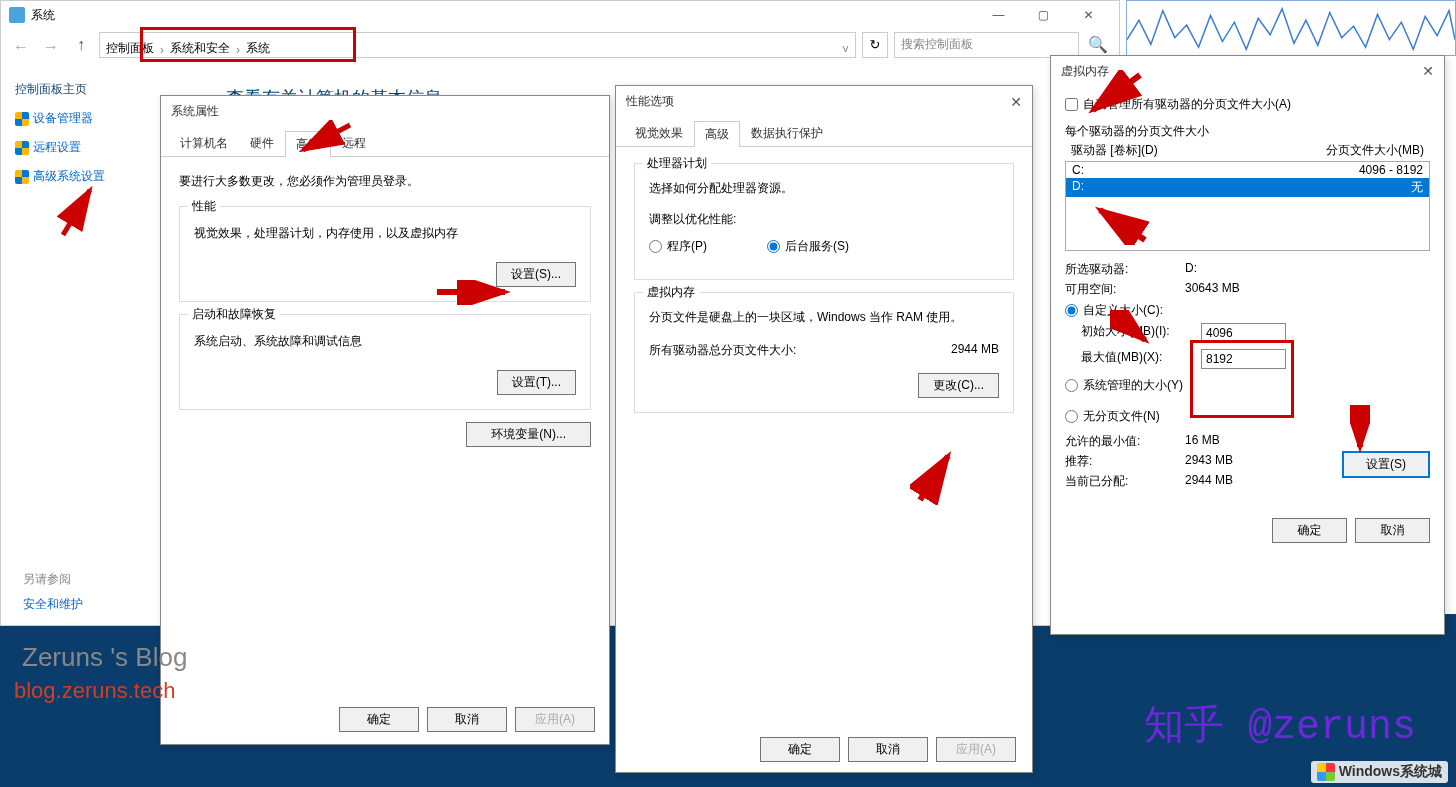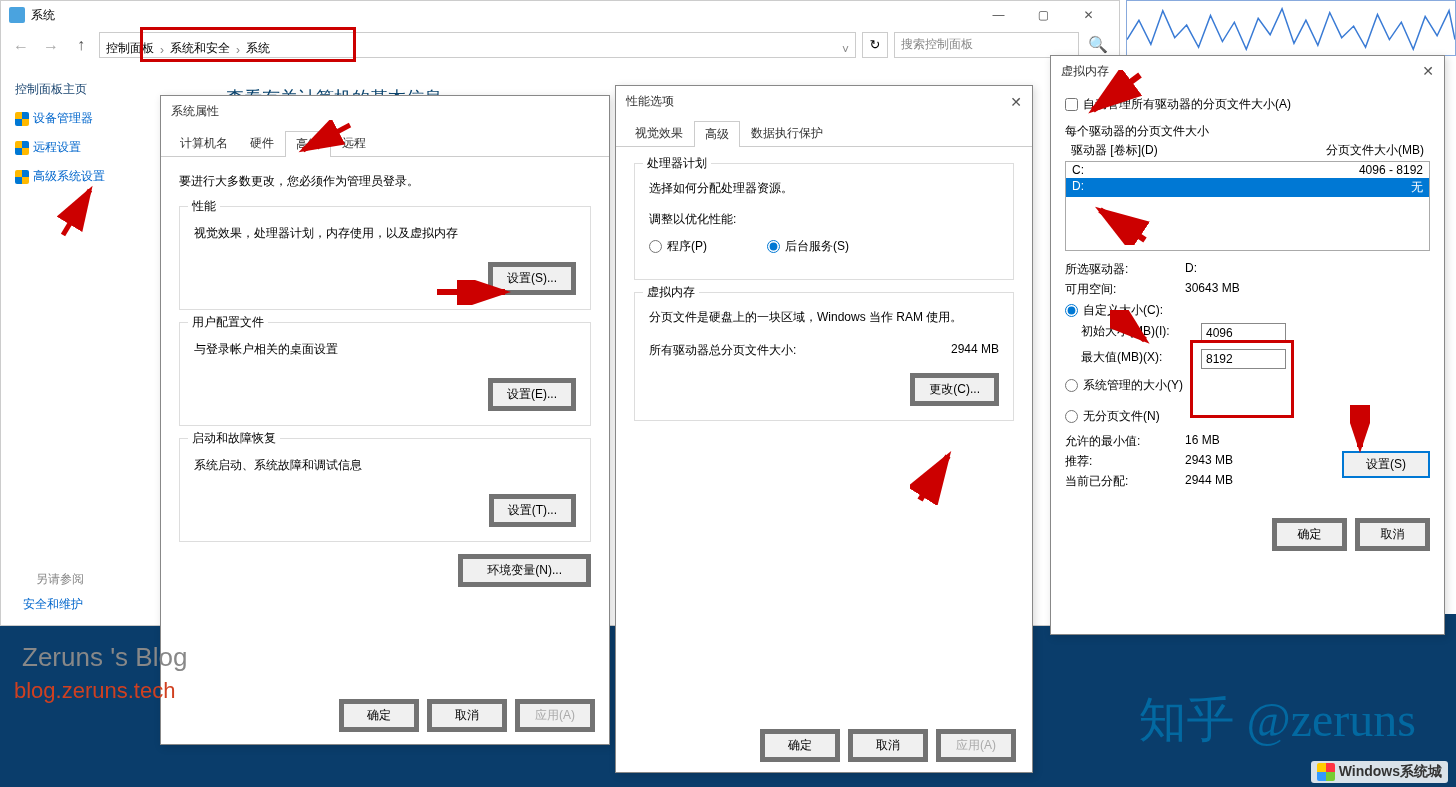--- a/index.html
+++ b/index.html
@@ -17,34 +17,34 @@
 .search-box { width: 185px; height: 26px; border: 1px solid #ccc; padding: 0 6px; font-size: 12px; color: #888; display: flex; align-items: center; }
 .search-icon-cell { width: 26px; height: 26px; display: flex; align-items: center; justify-content: center; color: #888; }
 
 .sidebar { position: absolute; left: 0; top: 62px; width: 160px; padding: 12px 14px; font-size: 12px; }
 .sidebar .link { color: #0066cc; padding: 6px 0; display: flex; align-items: center; gap: 4px; }
 .sidebar .link.dark { color: #1a4570; }
 .shield { display: inline-block; width: 14px; height: 14px; background: conic-gradient(#0078d4 0 25%, #ffb900 25% 50%, #0078d4 50% 75%, #ffb900 75%); border-radius: 2px; }
 
 .content-heading { position: absolute; left: 225px; top: 85px; font-size: 18px; color: #0a4570; }
 
-.see-also { position: absolute; left: 35px; top: 570px; font-size: 12px; color: #888; }
+.see-also { position: absolute; left: 22px; top: 570px; font-size: 12px; color: #888; }
 .see-also-link { position: absolute; left: 22px; top: 595px; font-size: 12px; color: #0066cc; }
 
 
 .dlg1 { position: absolute; left: 160px; top: 95px; width: 450px; height: 650px; background: #fff; border: 1px solid #888; box-shadow: 2px 2px 8px rgba(0,0,0,.15); }
 .dlg-title { height: 30px; display: flex; align-items: center; padding: 0 10px; font-size: 12px; color: #333; }
 .tabs { display: flex; padding: 4px 8px 0 8px; border-bottom: 1px solid #ccc; }
 .tab { padding: 4px 10px; font-size: 12px; border: 1px solid transparent; border-bottom: none; color: #333; cursor: default; }
 .tab.active { border-color: #ccc; background: #fff; position: relative; top: 1px; }
 .dlg-body { padding: 16px 18px; font-size: 12px; }
 .msg { margin-bottom: 16px; }
 .group { border: 1px solid #ddd; padding: 10px 14px 14px 14px; margin-bottom: 12px; position: relative; }
 .group-title { position: absolute; top: -9px; left: 8px; background: #fff; padding: 0 4px; font-size: 12px; }
-.btn { border: 5px solid #737373; background: #f0f0f0; padding: 3px 14px; font-size: 12px; cursor: default; }
+.btn { border: 1px solid #737373; background: #f0f0f0; padding: 3px 14px; font-size: 12px; cursor: default; }
 .btn-row { display: flex; justify-content: flex-end; gap: 8px; margin-top: 8px; }
 .dlg-footer { position: absolute; bottom: 12px; right: 14px; display: flex; gap: 8px; }
 
 
 .dlg2 { position: absolute; left: 615px; top: 85px; width: 418px; height: 688px; background: #fff; border: 1px solid #888; box-shadow: 2px 2px 8px rgba(0,0,0,.15); }
 .dlg2 .close-x { position: absolute; right: 10px; top: 8px; font-size: 14px; color: #555; }
 .radio-row { display: flex; gap: 60px; margin: 10px 0; }
 .radio-lbl { display: flex; align-items: center; gap: 5px; }
 input[type=radio] { accent-color: #0078d4; }
 
@@ -63,21 +63,21 @@
 .input-small { width: 85px; border: 1px solid #888; padding: 2px 4px; font-size: 12px; }
 .right-set-btn { position: absolute; right: 14px; top: 395px; }
 
 
 .red-box { position: absolute; border: 3px solid #cc0000; pointer-events: none; }
 .red-arrow { position: absolute; pointer-events: none; }
 
 
 .blog1 { position: absolute; left: 22px; top: 642px; font-size: 26px; color: #888; font-family: "Segoe UI", sans-serif; }
 .blog2 { position: absolute; left: 14px; top: 678px; font-size: 22px; color: #d04020; font-family: "Segoe UI", sans-serif; }
-.zhihu { position: absolute; right: 40px; bottom: 35px; font-size: 48px; color: #0369a1; font-family: Liberation Serif, serif; }
+.zhihu { position: absolute; right: 40px; bottom: 35px; font-size: 40px; color: #6d28d9; font-family: Liberation Mono, monospace; }
 .wm-logo { position: absolute; right: 8px; bottom: 4px; font-size: 14px; color: #333; background: rgba(255,255,255,.85); padding: 2px 6px; border-radius: 3px; display: flex; align-items: center; gap: 4px; }
 .graph-strip { position: absolute; right: 0; top: 0; width: 330px; height: 56px; border: 1px solid #88aadd; background: #fff; }
 
 .dlg2 .dlg-footer { bottom: 10px; right: 16px; }
 .btn.disabled { color: #aaa; }
 </style>
 </head>
 <body>
 
 <div class="graph-strip">
@@ -149,27 +149,20 @@
     <div class="msg">要进行大多数更改，您必须作为管理员登录。</div>
 
     <div class="group">
       <span class="group-title">性能</span>
       <div style="margin:8px 0 20px 0;">视觉效果，处理器计划，内存使用，以及虚拟内存</div>
       <div class="btn-row">
           <button class="btn">设置(S)...</button>
         </div>
     </div>
 
-    <div class="group">
-      <span class="group-title">用户配置文件</span>
-      <div style="margin:8px 0 20px 0;">与登录帐户相关的桌面设置</div>
-      <div class="btn-row">
-          <button class="btn">设置(E)...</button>
-        </div>
-    </div>
 
     <div class="group">
       <span class="group-title">启动和故障恢复</span>
       <div style="margin:8px 0 20px 0;">系统启动、系统故障和调试信息</div>
       <div class="btn-row">
           <button class="btn">设置(T)...</button>
         </div>
     </div>
 
     <div class="btn-row" style="margin-top:4px">

